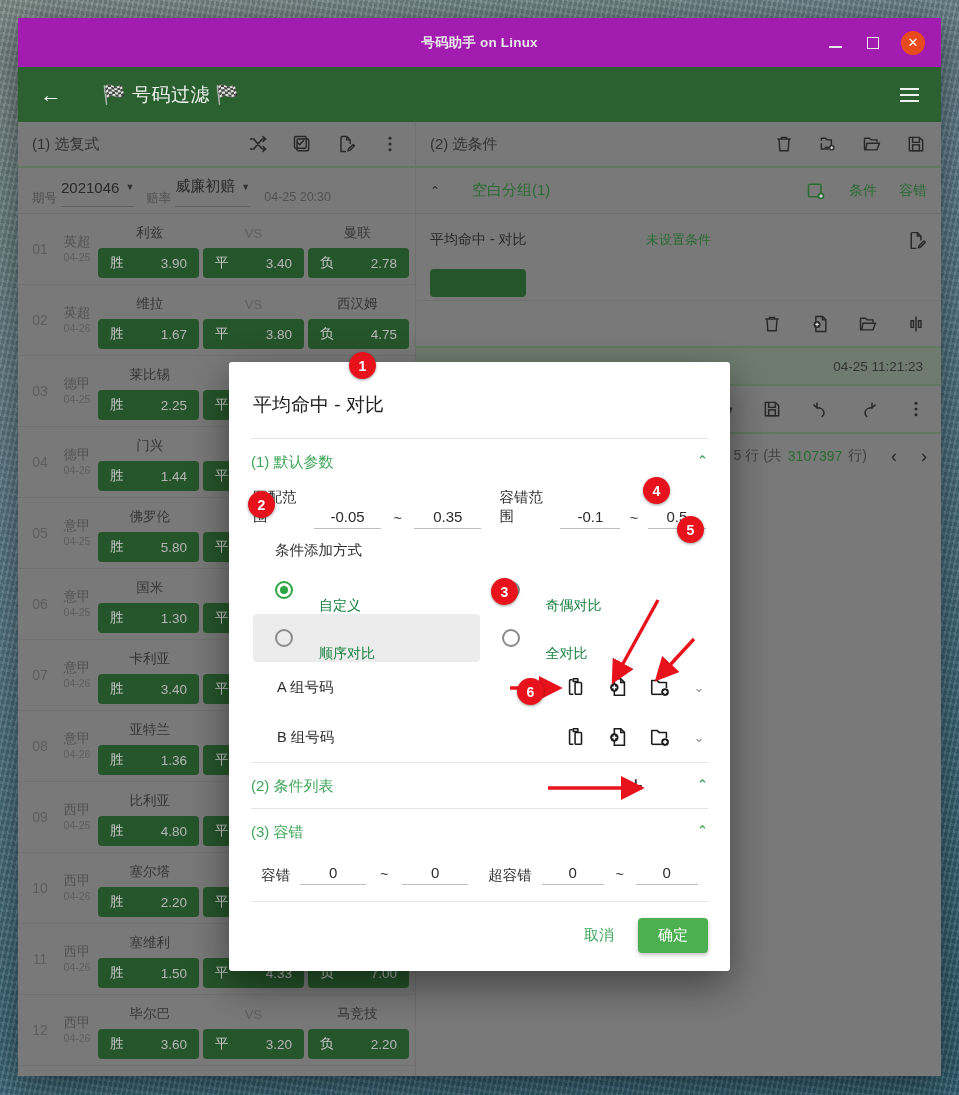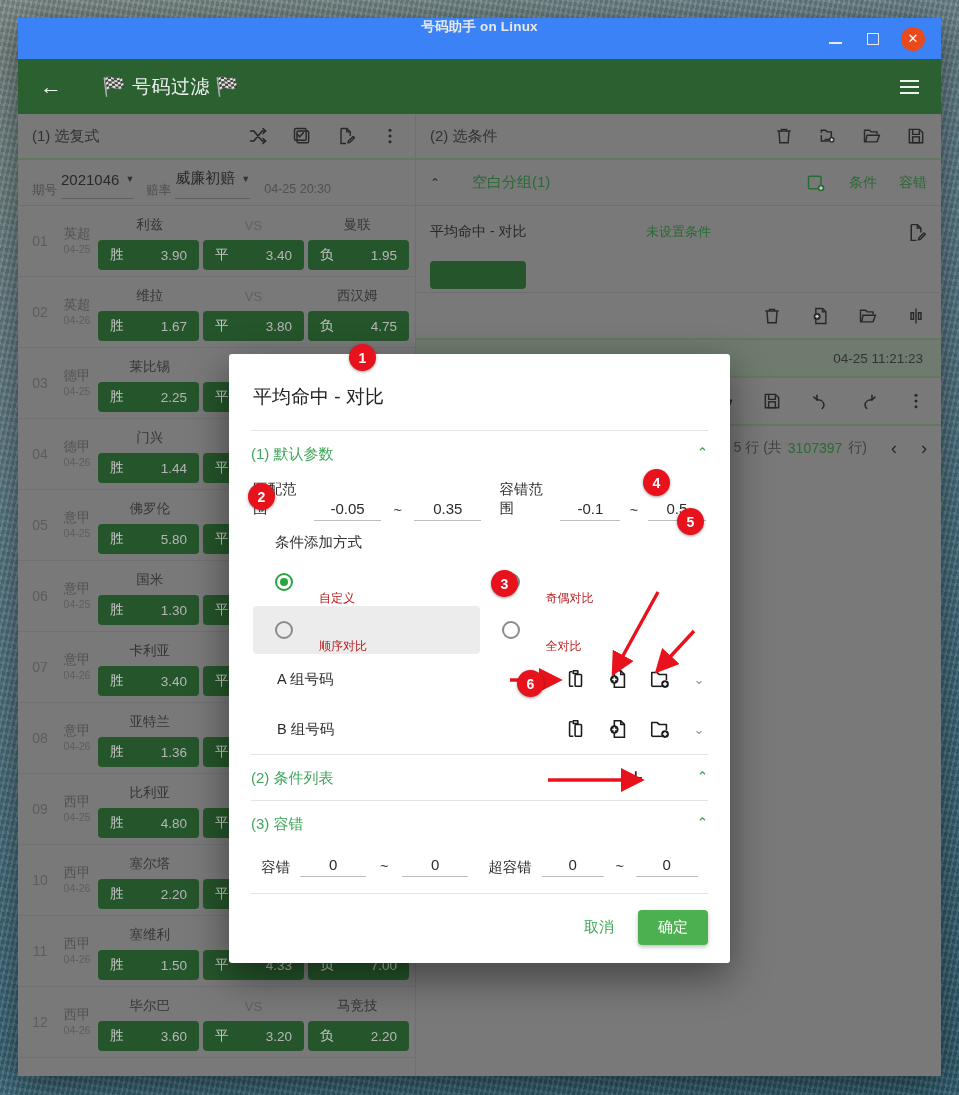--- a/index.html
+++ b/index.html
@@ -19,22 +19,22 @@
       repeating-linear-gradient(8deg, rgba(255,255,255,.06) 0 3px, rgba(0,0,0,.05) 3px 7px),
       linear-gradient(160deg,#7d8b86 0%, #5d7d8a 35%, #3e6a7c 70%, #2d5c6e 100%);
   }
   #win{
     position:absolute;left:18px;top:18px;width:923px;height:1058px;
     overflow:hidden;box-shadow:0 8px 34px rgba(0,0,0,.5);
     background:#7d7d7d;
   }
   
   #titlebar{
-    height:41px;background:#3b82f6;color:#e8e8e8;
-    display:flex;position:relative;
+    height:49px;background:#a21caf;color:#e8e8e8;
+    display:flex;align-items:center;position:relative;
   }
   #titlebar .ttl{
     position:absolute;left:0;right:0;text-align:center;
     font-size:13.5px;font-weight:bold;letter-spacing:.2px;
     pointer-events:none;
   }
   #winbtns{margin-left:auto;display:flex;align-items:center;gap:18px;padding-right:16px;z-index:2;}
   .wbtn{width:20px;height:20px;display:flex;align-items:center;justify-content:center;color:#e8e8e8;}
   .wbtn .min{display:block;width:13px;height:2px;background:#e8e8e8;margin-top:8px;}
   .wbtn .max{display:block;width:12px;height:12px;border:1.8px solid #e8e8e8;}
@@ -132,21 +132,21 @@
   }
   .tilde{width:36px;text-align:center;padding-bottom:3px;color:#444;}
   .subl{padding:4px 24px 6px 46px;font-size:14.5px;color:#2f2f2f;}
   .radgrid{display:flex;padding:0 24px;}
   .radcol{width:50%;}
   .radrow{display:flex;align-items:center;height:48px;padding-left:22px;border-radius:4px;}
   .radrow.hl{background:#ececec;}
   .rad{width:18px;height:18px;border-radius:50%;border:2px solid #8b8b8b;position:relative;}
   .rad.on{border-color:#2aa53f;}
   .rad.on:after{content:"";position:absolute;left:3px;top:3px;width:8px;height:8px;border-radius:50%;background:#2aa53f;}
-  .radrow .rtxt{margin-left:26px;font-size:12px;color:#b91c1c;margin-top:32px;}
+  .radrow .rtxt{margin-left:26px;font-size:14px;color:#15803d;margin-top:32px;}
   .grouprow{display:flex;align-items:center;height:50px;padding:0 22px 0 24px;}
   .grouprow .gl{font-size:14.5px;color:#2b2b2b;margin-left:24px;}
   .grouprow .gi{margin-left:auto;display:flex;align-items:center;gap:18px;}
   .grouprow .gi .ic{width:24px;height:24px;}
   .dchv{color:#8f8f8f;font-size:13px;width:18px;text-align:center;}
   .plus{font-size:25px;color:#2b2b2b;line-height:.7;}
   .tolrow{display:flex;align-items:flex-end;padding:10px 24px 16px 24px;font-size:14.5px;color:#2f2f2f;justify-content:center;}
   .dlg-foot{display:flex;align-items:center;justify-content:flex-end;gap:14px;padding:16px 22px 18px 22px;}
   .btn-flat{color:#3fa65a;font-size:15px;padding:6px 10px;}
   .btn-fill{background:#4caf50;color:#fff;font-size:15px;padding:8px 20px;border-radius:4px;box-shadow:0 2px 4px rgba(0,0,0,.25);}
@@ -259,21 +259,21 @@
                 <div class="odd">
                   <span>胜</span>
                   <span class="ov">3.90</span>
                 </div>
                 <div class="odd">
                   <span>平</span>
                   <span class="ov">3.40</span>
                 </div>
                 <div class="odd">
                   <span>负</span>
-                  <span class="ov">1.95</span>
+                  <span class="ov">2.78</span>
                 </div>
               </div>
             </div>
           </div>
           <div class="mrow">
             <div class="mno">02</div>
             <div class="mleague">
               <div class="lg">英超</div>
               <div class="dt">04-26</div>
             </div>

